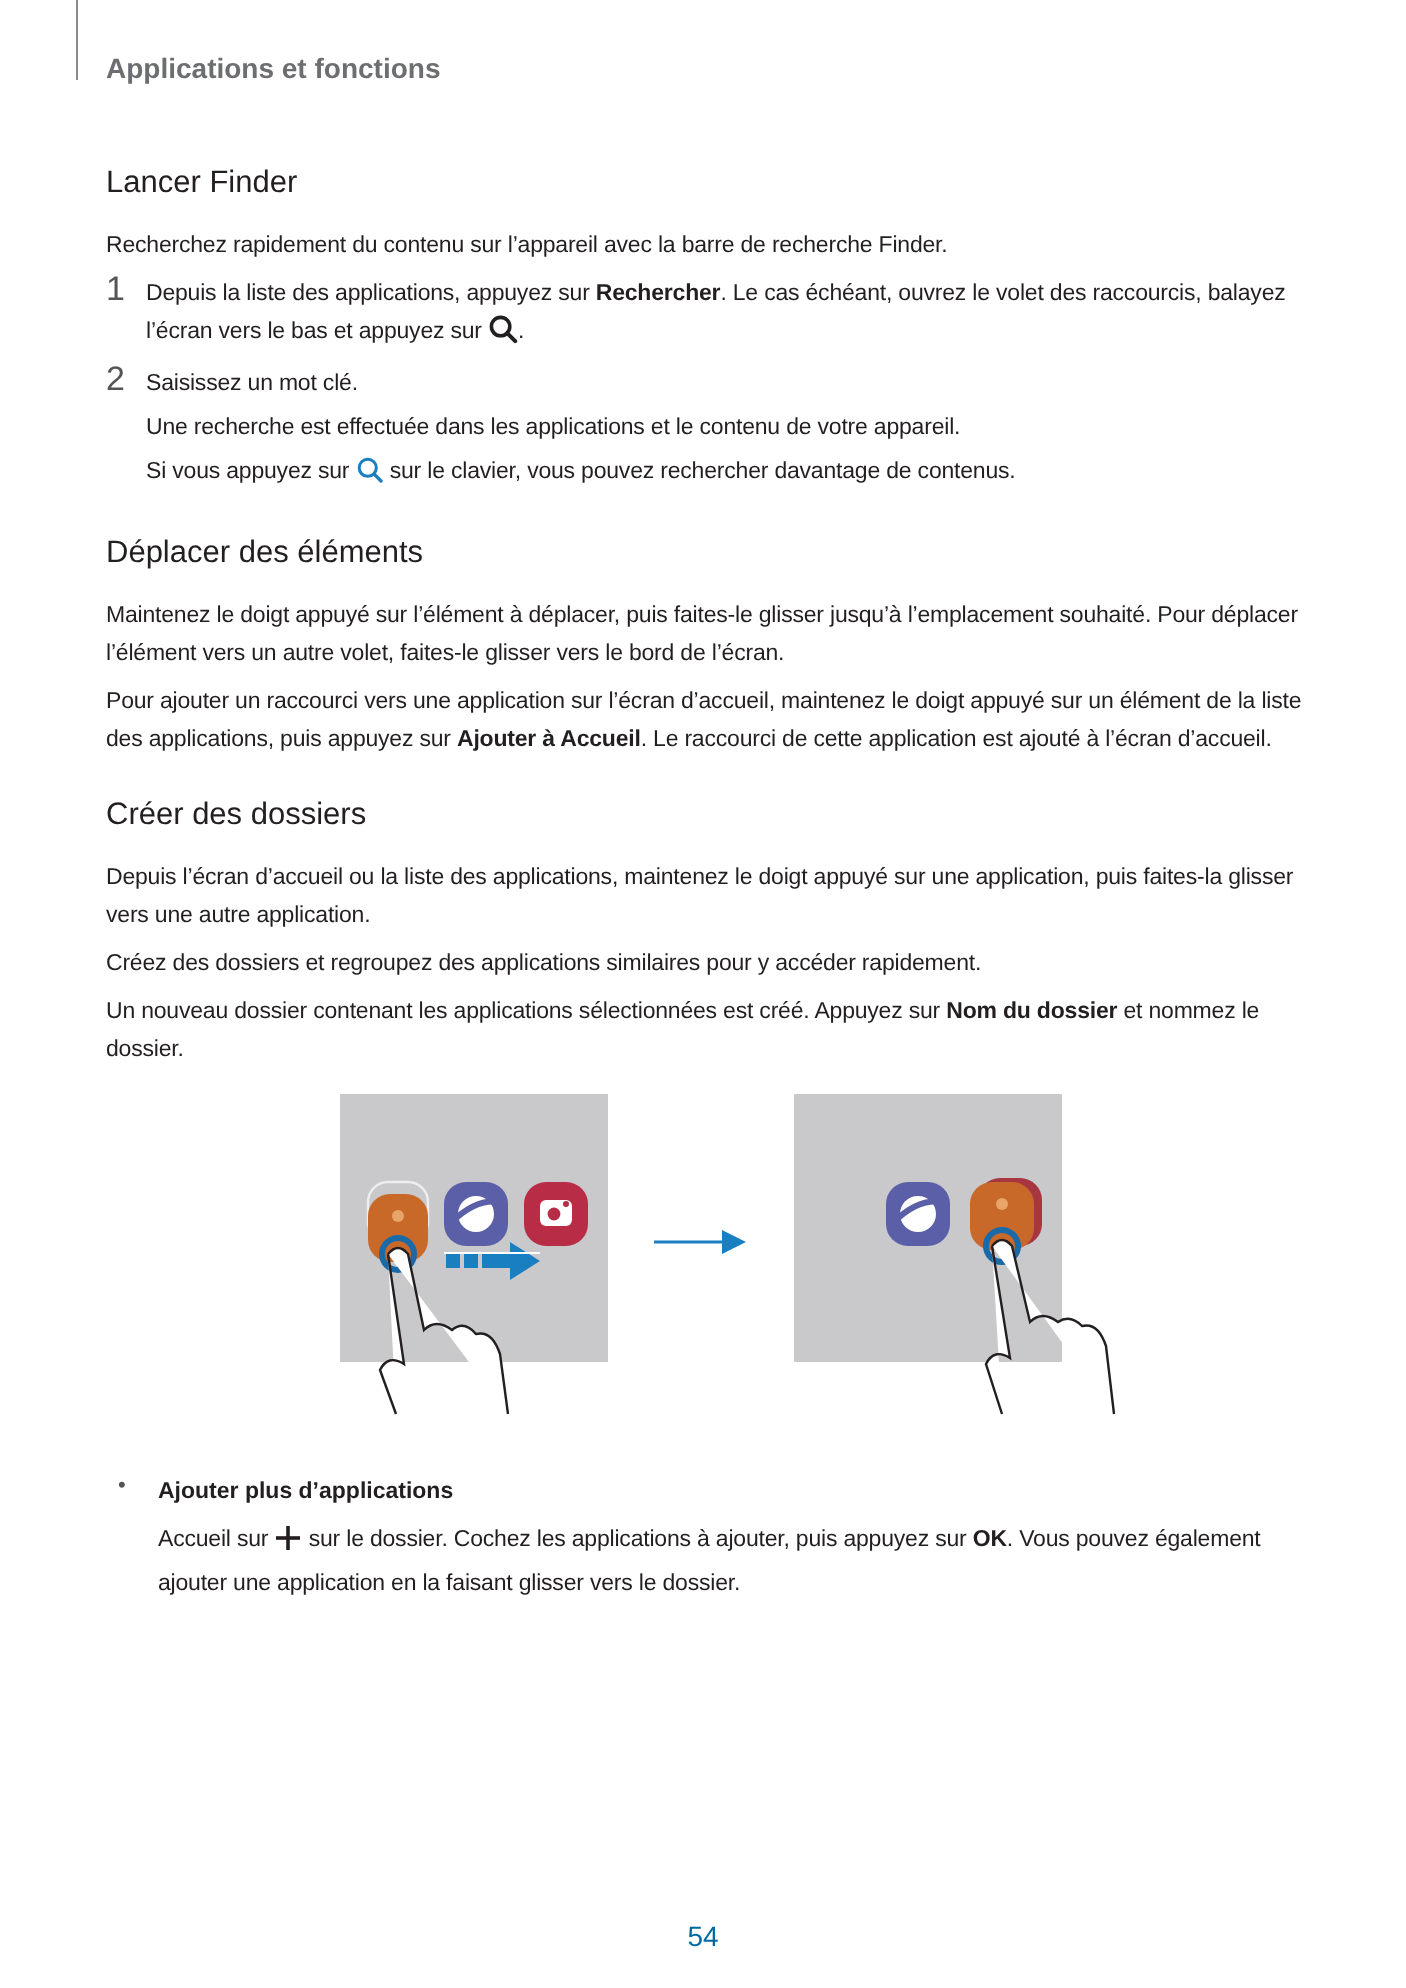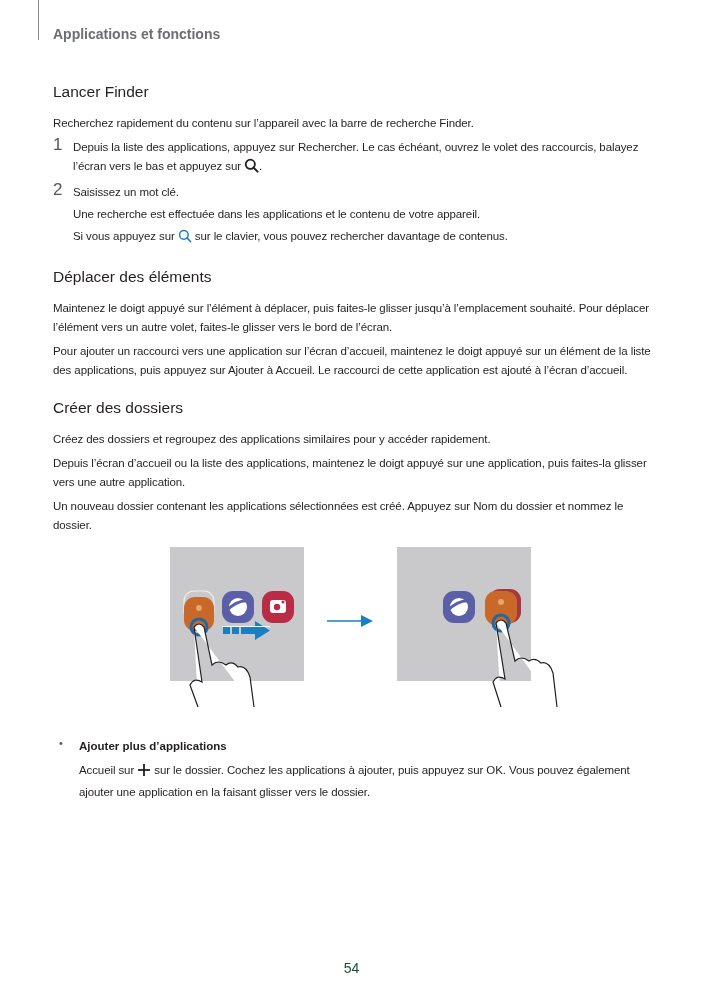--- a/index.html
+++ b/index.html
@@ -13,22 +13,22 @@
   .section { margin-bottom: 16px; }
   .step { position: relative; padding-left: 20px; margin-bottom: 4px; }
   .step-num { position: absolute; left: 0; top: -3px; font-size: 17px; color: #555; font-weight: normal; }
   .step p { margin-bottom: 3px; }
   .inline-icon { display: inline-block; vertical-align: -3px; }
   .figure { position: relative; height: 180px; margin: 12px 0 10px 0; }
   .phone { position: absolute; top: 0; width: 134px; height: 134px; background: #c9c9cb; }
   .bullet-item { position: relative; padding-left: 26px; }
   .bullet-dot { position: absolute; left: 6px; top: 0; font-size: 11px; color: #555; }
   .bullet-title { font-weight: bold; font-size: 11.5px; line-height: 19px; margin-bottom: 5px; }
-  .page-num { position: absolute; left: 0; width: 703px; top: 960px; text-align: center; font-size: 14px; color: #14532d; }
-  b { font-weight: normal; }
+  .page-num { position: absolute; left: 0; width: 703px; top: 960px; text-align: center; font-size: 14px; color: #0369a1; }
+  b { font-weight: bold; }
 </style>
 </head>
 <body>
 
 <div class="header-rule"></div>
 <div class="header-title">Applications et fonctions</div>
 
 <div class="content">
 
   <div class="section">
@@ -53,22 +53,22 @@
   </div>
 
   <div class="section">
     <h2>Déplacer des éléments</h2>
     <p>Maintenez le doigt appuyé sur l’élément à déplacer, puis faites-le glisser jusqu’à l’emplacement souhaité. Pour déplacer l’élément vers un autre volet, faites-le glisser vers le bord de l’écran.</p>
     <p><span>Pour ajouter un raccourci vers une application sur l’écran d’accueil, maintenez le doigt appuyé sur un élément de la liste des applications, puis appuyez sur </span><b>Ajouter à Accueil</b><span>. Le raccourci de cette application est ajouté à l’écran d’accueil.</span></p>
   </div>
 
   <div class="section" style="margin-bottom:0">
     <h2>Créer des dossiers</h2>
+    <p>Depuis l’écran d’accueil ou la liste des applications, maintenez le doigt appuyé sur une application, puis faites-la glisser vers une autre application.</p>
     <p>Créez des dossiers et regroupez des applications similaires pour y accéder rapidement.</p>
-    <p>Depuis l’écran d’accueil ou la liste des applications, maintenez le doigt appuyé sur une application, puis faites-la glisser vers une autre application.</p>
     <p><span>Un nouveau dossier contenant les applications sélectionnées est créé. Appuyez sur </span><b>Nom du dossier</b><span> et nommez le dossier.</span></p>
   </div>
 
   <div class="figure">
 
     <div class="phone" style="left:117px;"></div>
     <svg style="position:absolute; left:117px; top:0;" width="140" height="180" viewBox="0 0 140 180">
 
       <g>
         <rect x="14" y="44" width="30" height="30" rx="10" fill="none" stroke="#eee" stroke-width="1.2"></rect>

